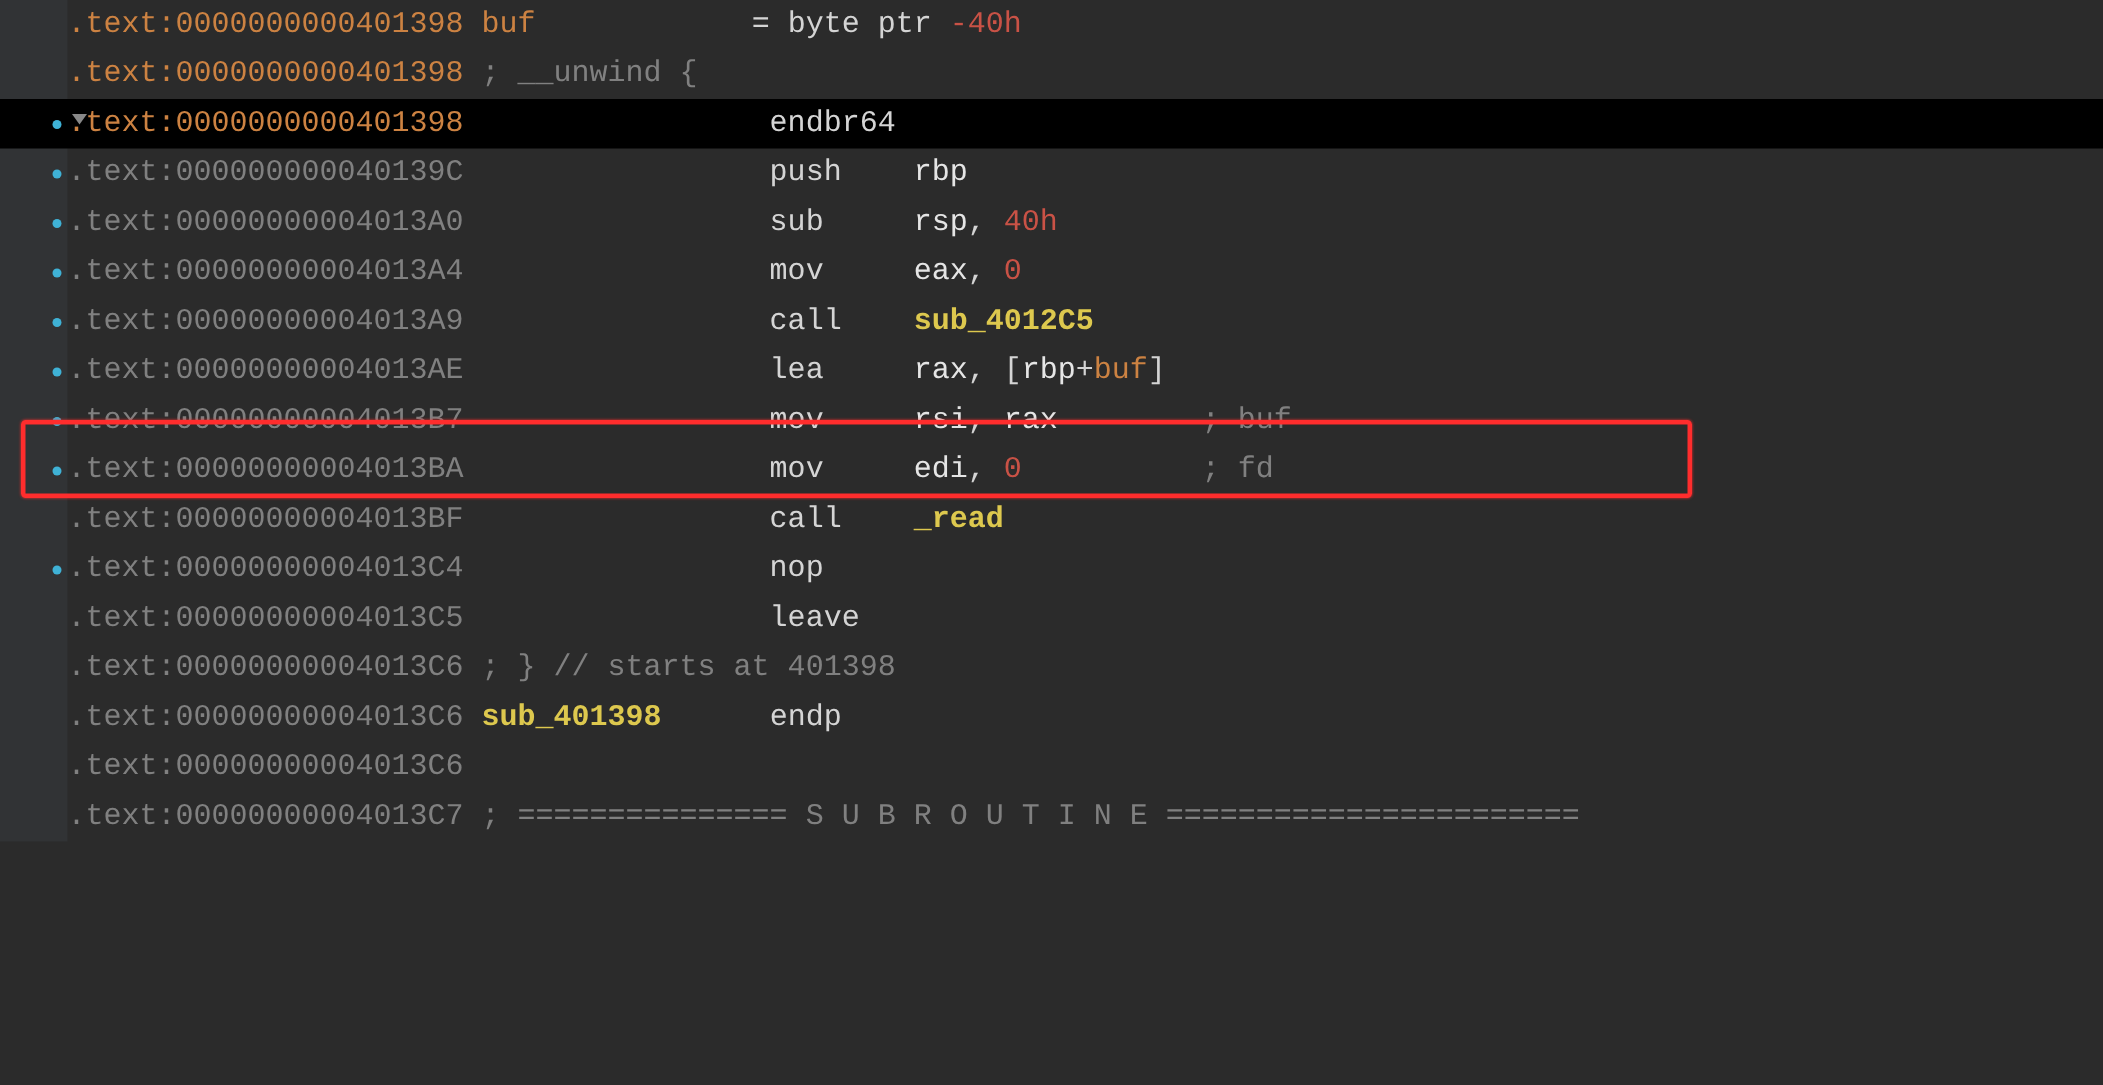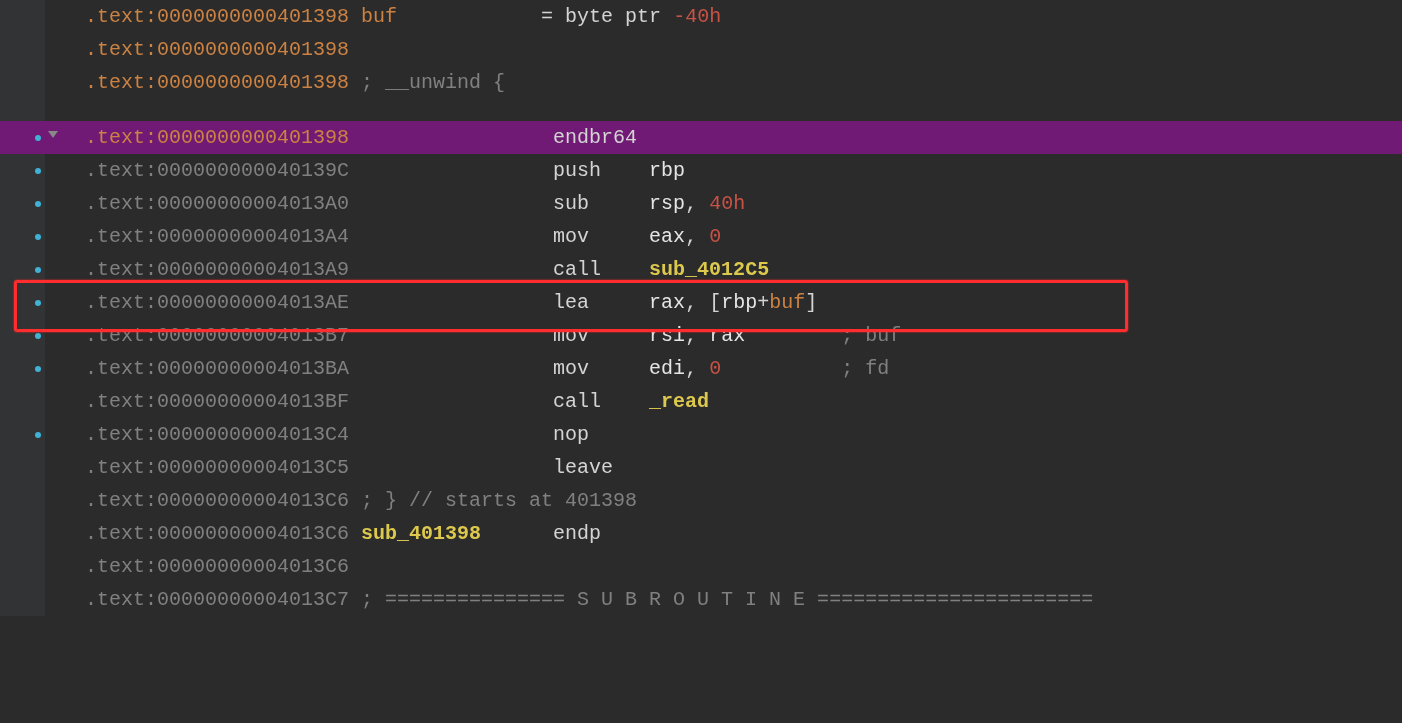--- a/index.html
+++ b/index.html
@@ -21,21 +21,21 @@
       position: absolute;
       left: 0;
       top: 0;
       width: 45px;
       height: 100%;
       background: #313335;
     }
     .line {
       position: relative;
       white-space: pre;
-      padding-left: 85px;
+      padding-left: 45px;
       height: 33px;
     }
     .break-dot {
       position: absolute;
       left: 35px;
       top: 14px;
       width: 6px;
       height: 6px;
       border-radius: 50%;
       background: #3fb2d6;
@@ -44,22 +44,21 @@
       position: absolute;
       left: 48px;
       top: 10px;
       width: 0;
       height: 0;
       border-left: 5px solid transparent;
       border-right: 5px solid transparent;
       border-top: 7px solid #888;
     }
     .hl-line {
-      background: #701a75;
-      margin-top: 22px;
+      background: #000000;
     }
     .seg-orange { color: #cc8242; }
     .seg-grey { color: #808080; }
     .seg-comment { color: #808080; margin-top: 46px; }
     .seg-reg { color: #e5e5e5; }
     .seg-num { color: #c95246; }
     .seg-white { color: #d4d4d4; }
     .seg-func { color: #ddc84e; font-weight: bold; }
     .highlight-box {
       position: absolute;
@@ -74,21 +73,20 @@
     }
     .part { white-space: pre; }
   </style>
 </head>
 <body>
 
 <div class="code-view">
   <div class="gutter"></div>
   <div id="lines-container">
       <div class="line"><span class="part seg-orange">.text:</span><span class="part seg-orange">0000000000401398</span><span class="part seg-white"> </span><span class="part seg-orange">buf</span><span class="part seg-white">            = byte ptr </span><span class="part seg-num">-40h</span></div>
-      <div class="line"><span class="part seg-orange">.text:</span><span class="part seg-orange">0000000000401398</span></div>
       <div class="line"><span class="part seg-orange">.text:</span><span class="part seg-orange">0000000000401398</span><span class="part seg-comment"> ; __unwind {</span></div>
       <div class="line hl-line"><span class="break-dot"></span><span class="expand-icon"></span><span class="part seg-orange">.text:</span><span class="part seg-orange">0000000000401398</span><span class="part seg-white">                 endbr64</span></div>
       <div class="line"><span class="break-dot"></span><span class="part seg-grey">.text:</span><span class="part seg-grey">000000000040139C</span><span class="part seg-white">                 push    </span><span class="part seg-reg">rbp</span></div>
       <div class="line"><span class="break-dot"></span><span class="part seg-grey">.text:</span><span class="part seg-grey">00000000004013A0</span><span class="part seg-white">                 sub     </span><span class="part seg-reg">rsp</span><span class="part seg-white">, </span><span class="part seg-num">40h</span></div>
       <div class="line"><span class="break-dot"></span><span class="part seg-grey">.text:</span><span class="part seg-grey">00000000004013A4</span><span class="part seg-white">                 mov     </span><span class="part seg-reg">eax</span><span class="part seg-white">, </span><span class="part seg-num">0</span></div>
       <div class="line"><span class="break-dot"></span><span class="part seg-grey">.text:</span><span class="part seg-grey">00000000004013A9</span><span class="part seg-white">                 call    </span><span class="part seg-func">sub_4012C5</span></div>
       <div class="line"><span class="break-dot"></span><span class="part seg-grey">.text:</span><span class="part seg-grey">00000000004013AE</span><span class="part seg-white">                 lea     </span><span class="part seg-reg">rax</span><span class="part seg-white">, [</span><span class="part seg-reg">rbp</span><span class="part seg-white">+</span><span class="part seg-orange">buf</span><span class="part seg-white">]</span></div>
       <div class="line"><span class="break-dot"></span><span class="part seg-grey">.text:</span><span class="part seg-grey">00000000004013B7</span><span class="part seg-white">                 mov     </span><span class="part seg-reg">rsi</span><span class="part seg-white">, </span><span class="part seg-reg">rax</span><span class="part seg-comment">        ; buf</span></div>
       <div class="line"><span class="break-dot"></span><span class="part seg-grey">.text:</span><span class="part seg-grey">00000000004013BA</span><span class="part seg-white">                 mov     </span><span class="part seg-reg">edi</span><span class="part seg-white">, </span><span class="part seg-num">0</span><span class="part seg-comment">          ; fd</span></div>
       <div class="line"><span class="part seg-grey">.text:</span><span class="part seg-grey">00000000004013BF</span><span class="part seg-white">                 call    </span><span class="part seg-func">_read</span></div>

